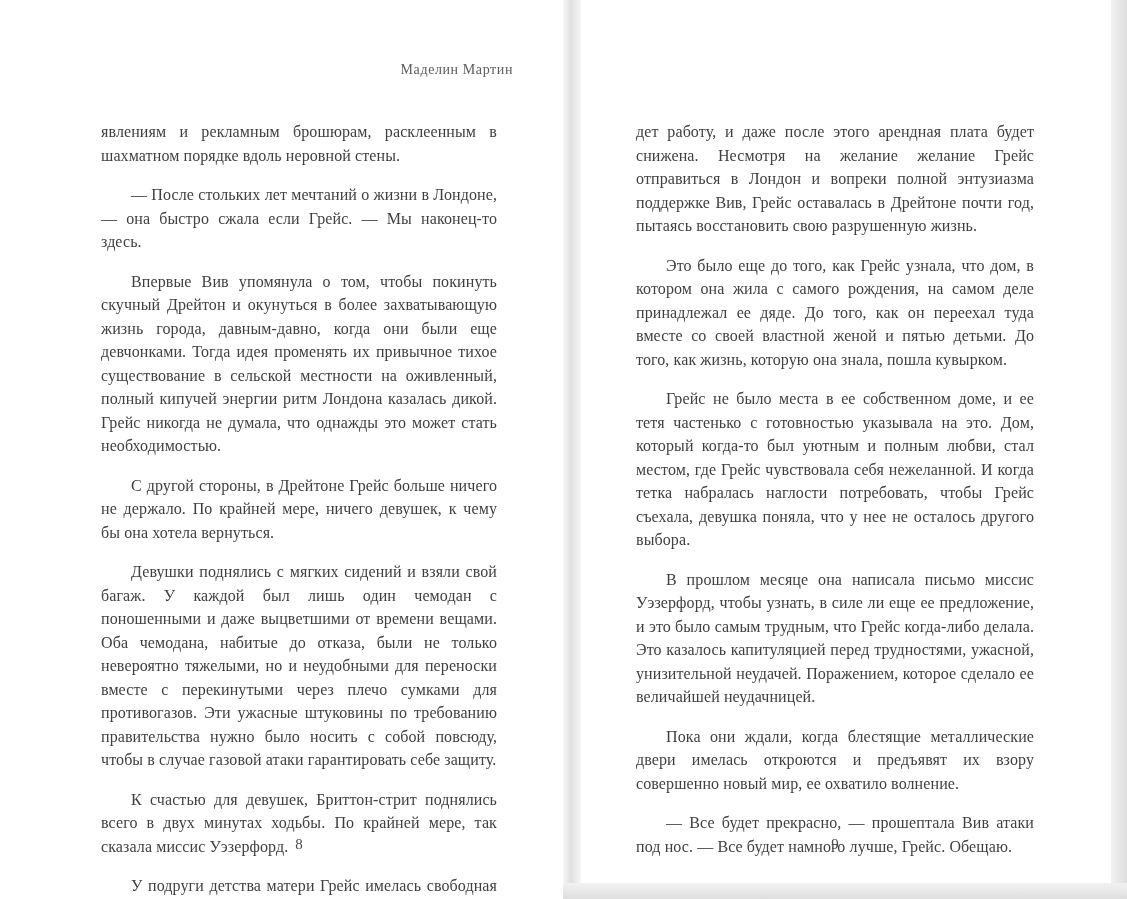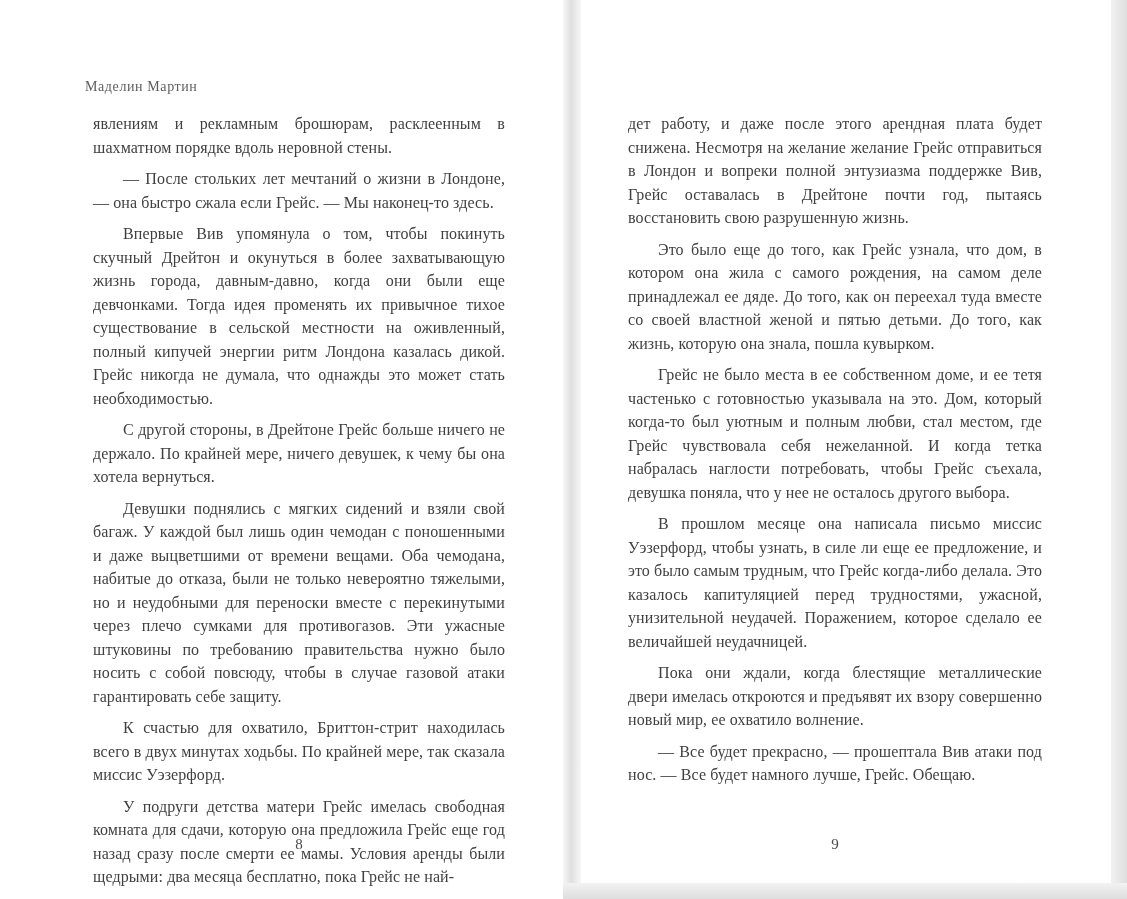--- a/index.html
+++ b/index.html
@@ -25,34 +25,34 @@
   .bottom-edge {
     position: absolute; left: 563px; bottom: 0; width: 564px; height: 16px;
     background: linear-gradient(to bottom, #f2f2f2 0%, #dedede 100%);
   }
   .page {
     position: absolute; top: 0; height: 899px;
   }
   .page.left  { left: 85px;  width: 428px; }
   .page.right { left: 620px; width: 430px; }
   .running-header {
-    position: absolute; top: 79px; left: 0; right: 0;
-    text-align: left;
+    position: absolute; top: 62px; left: 0; right: 0;
+    text-align: right;
     font-size: 14px;
     letter-spacing: 0.6px;
     color: #5d5d5d;
   }
   .page-body {
     position: absolute; top: 104px; left: 0; right: 0;
     font-size: 16px;
     line-height: 23.5px;
     text-align: justify;
     letter-spacing: 0.1px;
   }
-  .page-body p { margin: 8px; text-indent: 30px; }
+  .page-body p { margin: 16px; text-indent: 30px; }
   .page-body p.cont { text-indent: 0; }
   .page-number {
     position: absolute; top: 836px; left: 0; right: 0;
     text-align: center;
     font-size: 15px;
     color: #4a4a4a;
   }
 </style>
 </head>
 <body>
@@ -64,21 +64,21 @@
   <div class="bottom-edge"></div>
 
   <div class="page left">
     <div class="running-header">Маделин Мартин</div>
     <div class="page-body">
       <p class="cont">явлениям и рекламным брошюрам, расклеенным в шахматном порядке вдоль неровной стены.</p>
       <p>— После стольких лет мечтаний о жизни в Лондоне, — она быстро сжала если Грейс. — Мы наконец-то здесь.</p>
       <p>Впервые Вив упомянула о том, чтобы покинуть скучный Дрейтон и окунуться в более захватывающую жизнь города, давным-давно, когда они были еще девчонками. Тогда идея променять их привычное тихое существование в сельской местности на оживленный, полный кипучей энергии ритм Лондона казалась дикой. Грейс никогда не думала, что однажды это может стать необходимостью.</p>
       <p>С другой стороны, в Дрейтоне Грейс больше ничего не держало. По крайней мере, ничего девушек, к чему бы она хотела вернуться.</p>
       <p>Девушки поднялись с мягких сидений и взяли свой багаж. У каждой был лишь один чемодан с поношенными и даже выцветшими от времени вещами. Оба чемодана, набитые до отказа, были не только невероятно тяжелыми, но и неудобными для переноски вместе с перекинутыми через плечо сумками для противогазов. Эти ужасные штуковины по требованию правительства нужно было носить с собой повсюду, чтобы в случае газовой атаки гарантировать себе защиту.</p>
-      <p>К счастью для охватило, Бриттон-стрит находилась всего в двух минутах ходьбы. По крайней мере, так сказала миссис Уэзерфорд.</p>
+      <p>К счастью для девушек, Бриттон-стрит поднялись всего в двух минутах ходьбы. По крайней мере, так сказала миссис Уэзерфорд.</p>
       <p>У подруги детства матери Грейс имелась свободная комната для сдачи, которую она предложила Грейс еще год назад сразу после смерти ее мамы. Условия аренды были щедрыми: два месяца бесплатно, пока Грейс не най-</p>
     </div>
     <div class="page-number">8</div>
   </div>
 
   <div class="page right">
     <div class="page-body">
       <p class="cont">дет работу, и даже после этого арендная плата будет снижена. Несмотря на желание желание Грейс отправиться в Лондон и вопреки полной энтузиазма поддержке Вив, Грейс оставалась в Дрейтоне почти год, пытаясь восстановить свою разрушенную жизнь.</p>
       <p>Это было еще до того, как Грейс узнала, что дом, в котором она жила с самого рождения, на самом деле принадлежал ее дяде. До того, как он переехал туда вместе со своей властной женой и пятью детьми. До того, как жизнь, которую она знала, пошла кувырком.</p>
       <p>Грейс не было места в ее собственном доме, и ее тетя частенько с готовностью указывала на это. Дом, который когда-то был уютным и полным любви, стал местом, где Грейс чувствовала себя нежеланной. И когда тетка набралась наглости потребовать, чтобы Грейс съехала, девушка поняла, что у нее не осталось другого выбора.</p>

